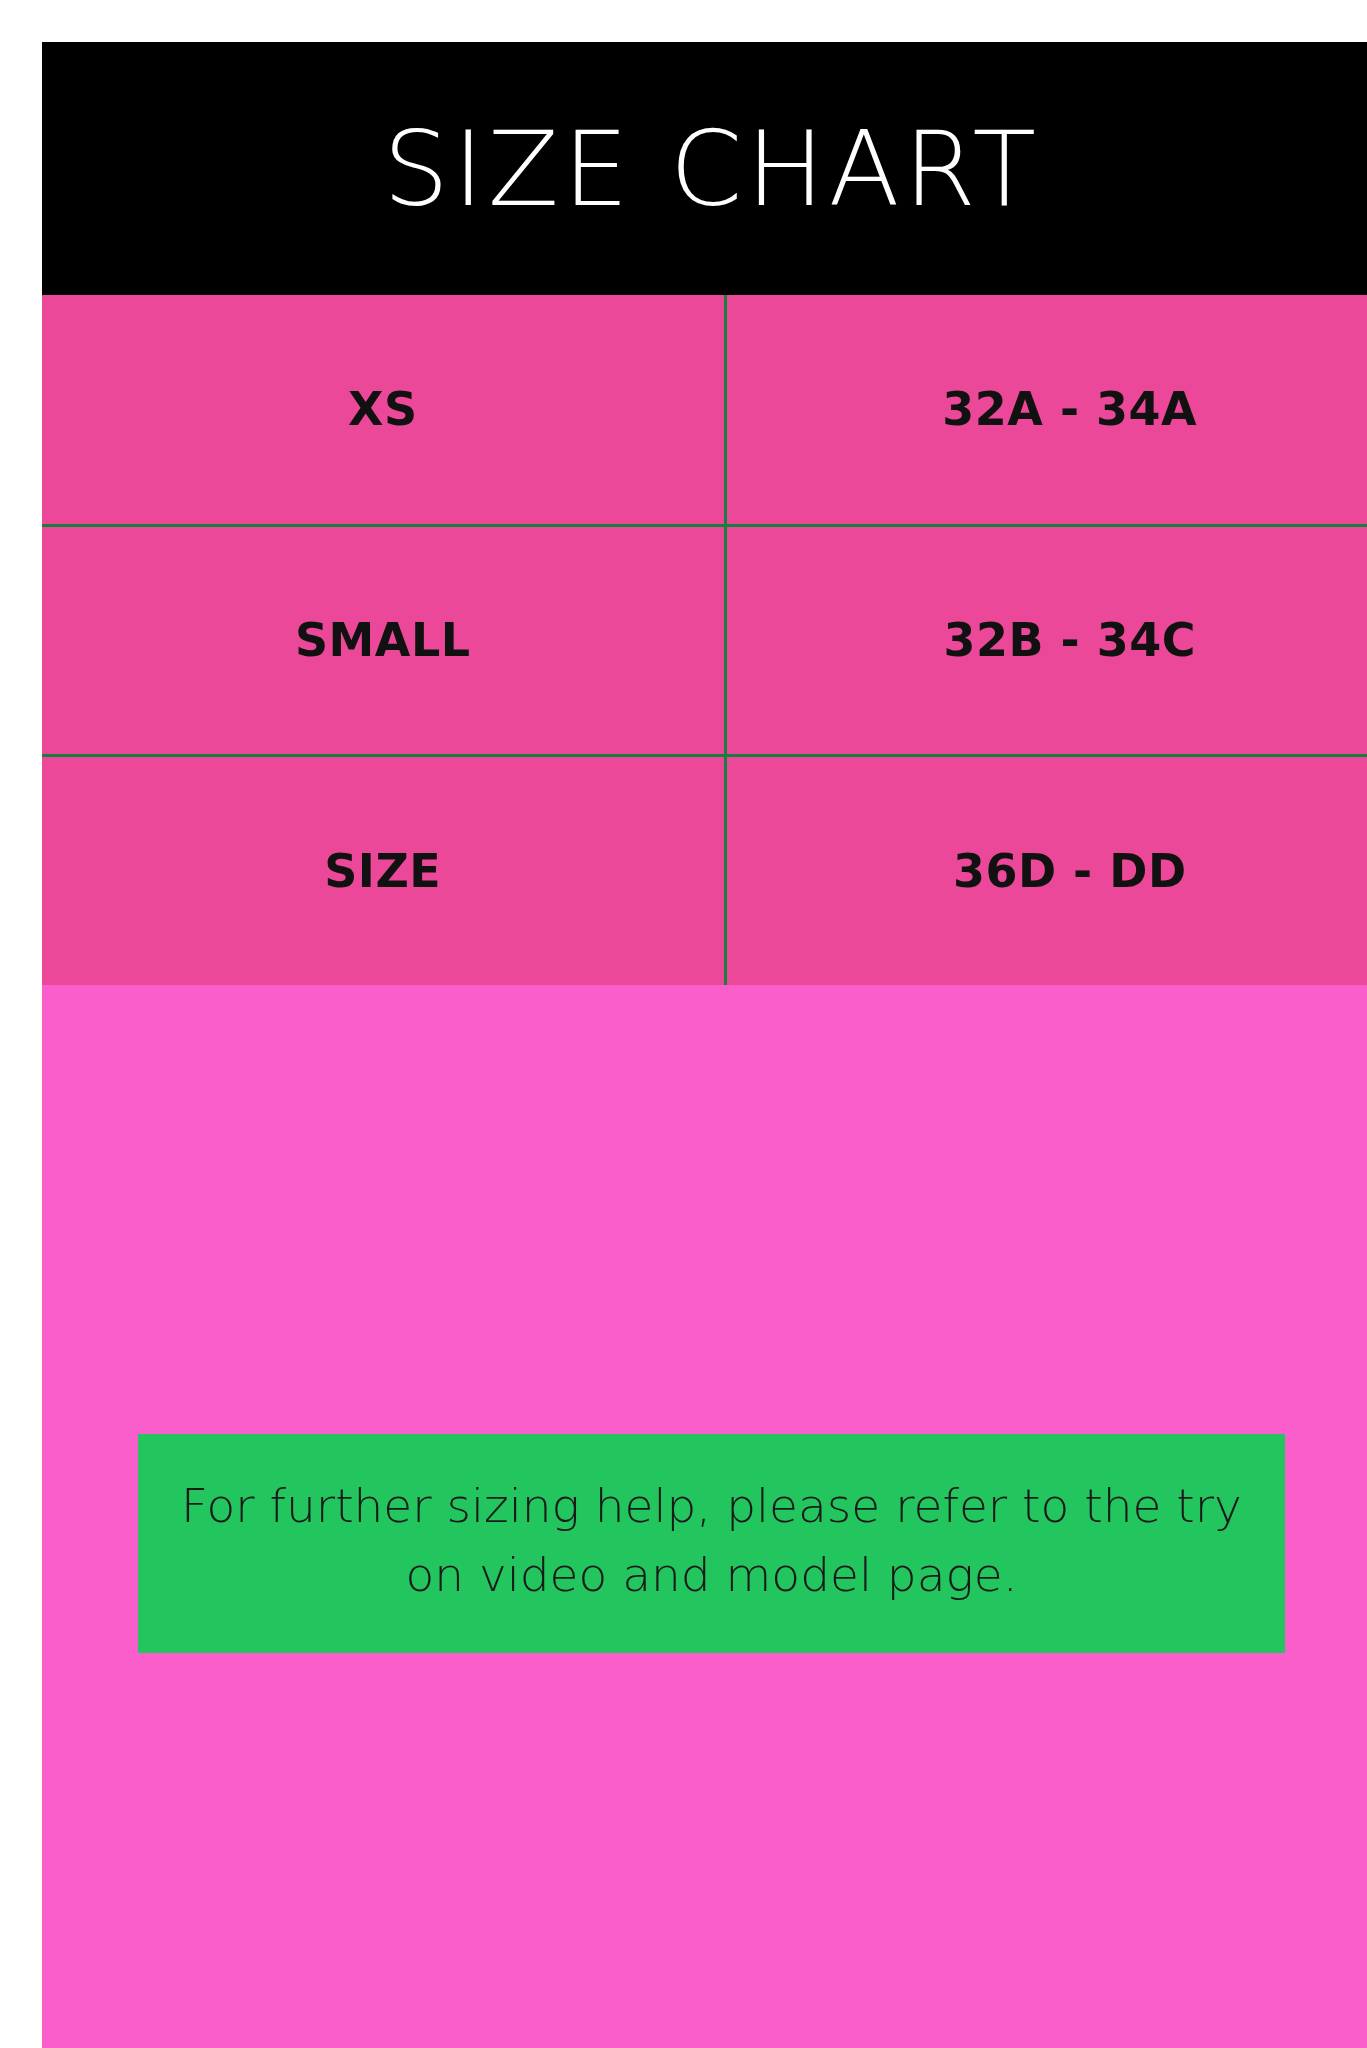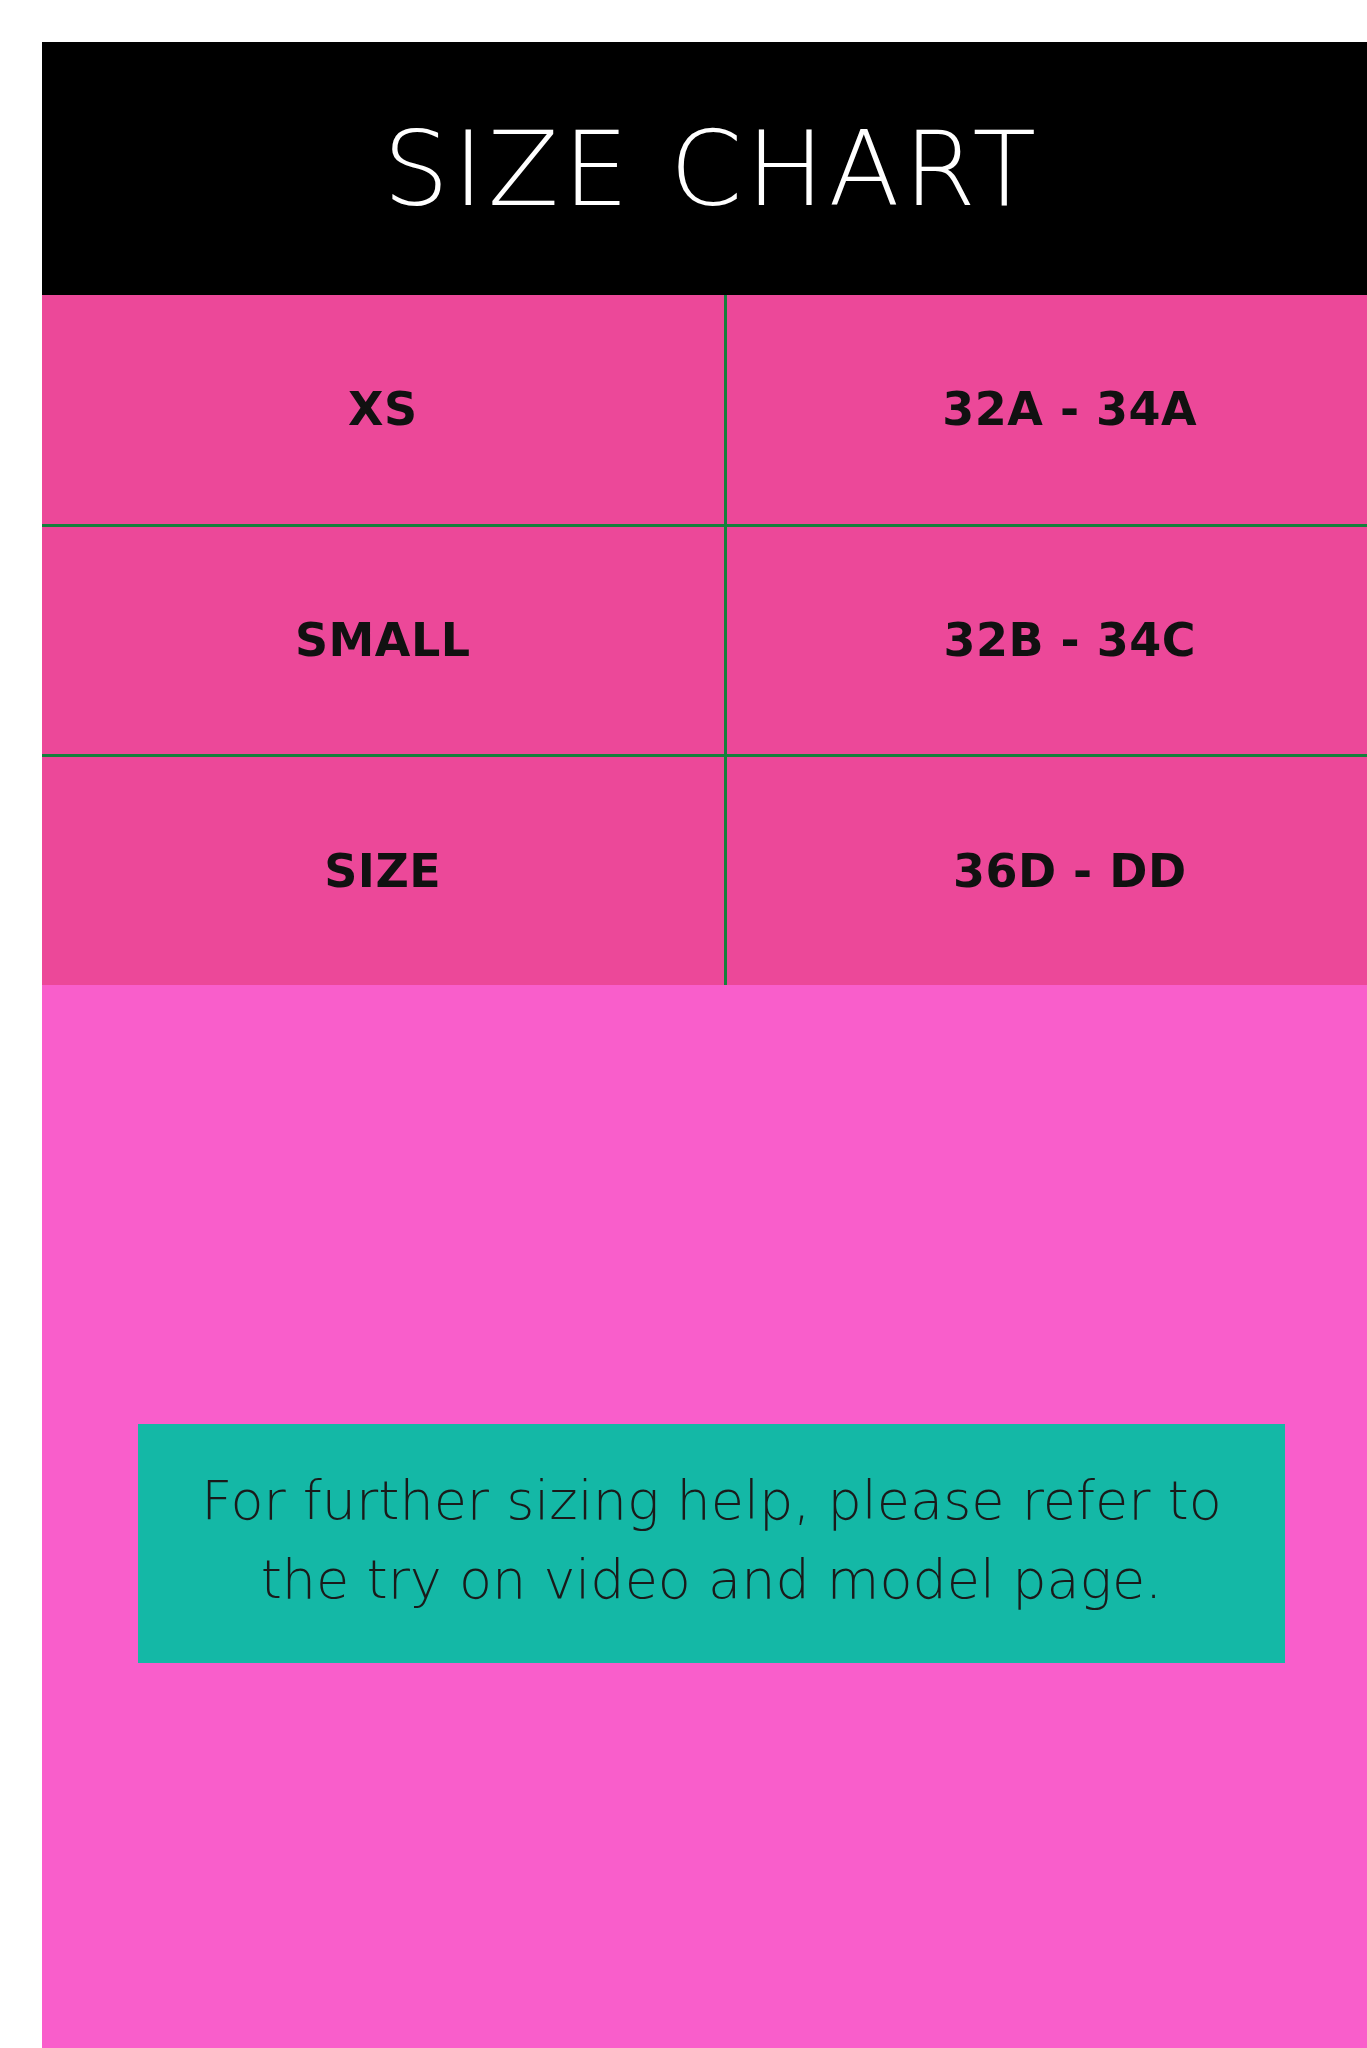--- a/index.html
+++ b/index.html
@@ -72,29 +72,29 @@
   
   .footer {
     flex: 1 1 auto;
     background: #f95ecb;
     display: flex;
     align-items: center;
     justify-content: center;
     padding: 0 96px;
   }
   .footer-note {
-    background: #14b8a6;
+    background: #22c55e;
     width: 100%;
     max-width: 1175px;
     padding: 38px 40px 44px 40px;
     text-align: center;
     color: #1a1a1a;
     font-family: "DejaVu Sans", sans-serif;
     font-weight: 300;
-    font-size: 54px;
+    font-size: 47px;
     line-height: 1.45;
     margin-top: 40px;
   }
 </style>
 </head>
 <body>
 
 <div class="page">
 
   <div class="header">

